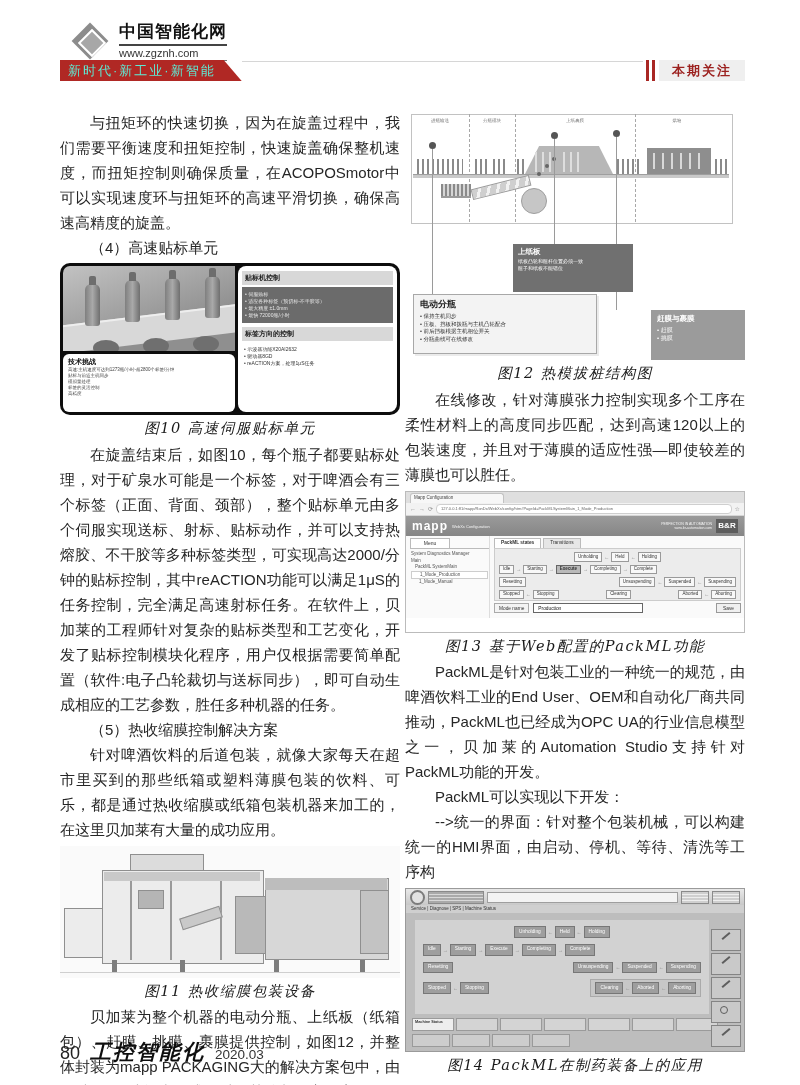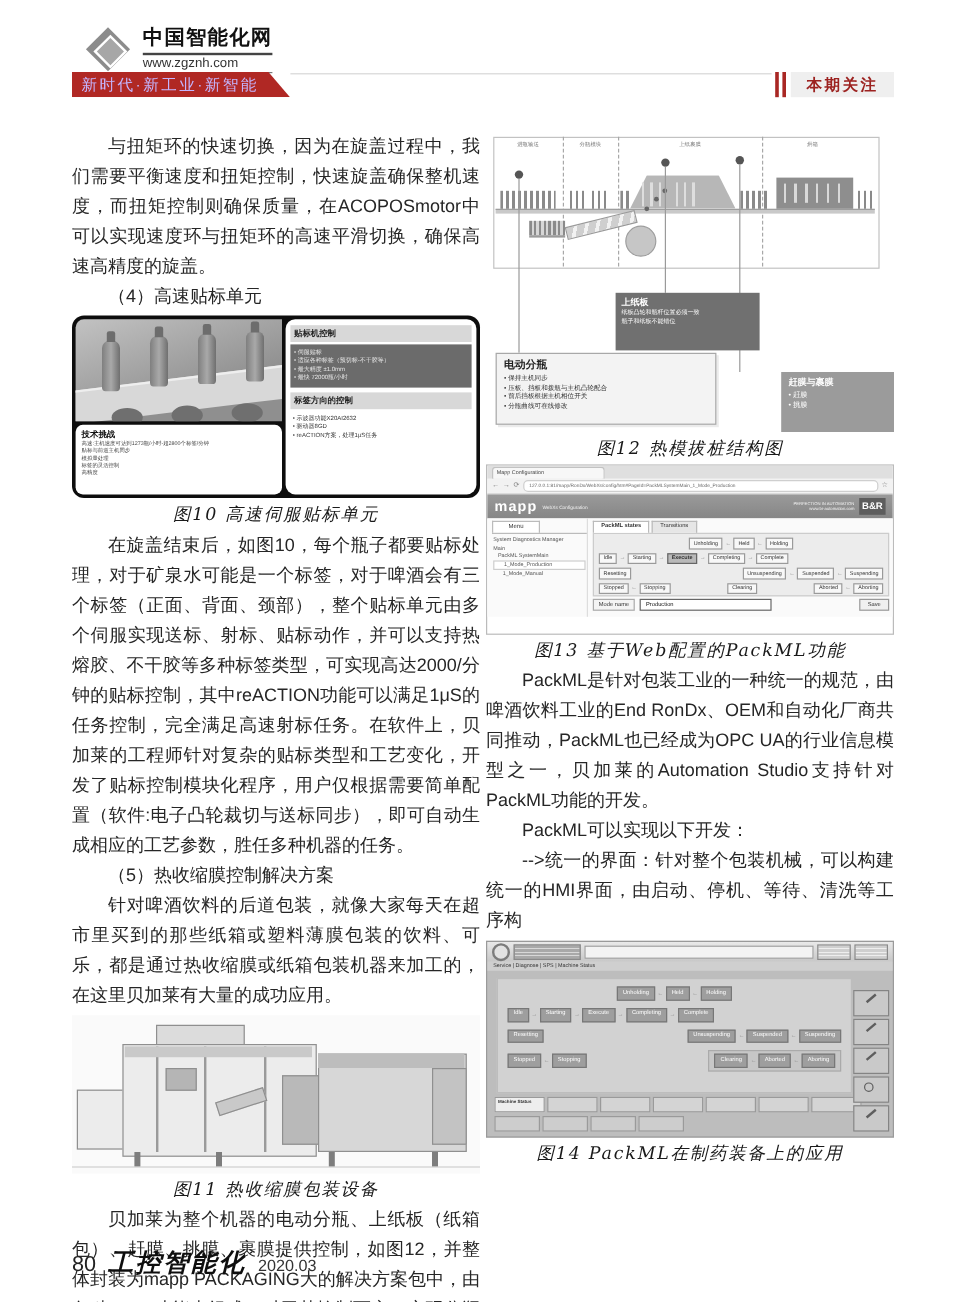--- a/index.html
+++ b/index.html
@@ -8,21 +8,21 @@
 
   
   .logo{position:absolute;top:20px;left:70px;display:flex;gap:9px;align-items:center;}
   .logo-mark{width:40px;height:40px;position:relative;}
   .lm-out{position:absolute;left:7px;top:7px;width:26px;height:26px;background:#8c8c8c;transform:rotate(45deg);}
   .lm-in{position:absolute;left:12px;top:12px;width:16px;height:16px;border:2px solid #fff;background:#a7a7a7;transform:rotate(45deg);}
   .logo-title{font-family:"DejaVu Serif","Liberation Serif",serif;font-weight:bold;font-size:17px;color:#111;
               border-bottom:2px solid #444;padding-bottom:1px;letter-spacing:1px;}
   .logo-url{font-size:11px;color:#333;border-bottom:1px solid #777;padding:1px 0;}
   .bannerrow{position:absolute;top:60px;left:60px;width:685px;height:21px;display:flex;align-items:stretch;}
-  .banner{background:#b02824;color:#c4b5fd;font-size:13px;letter-spacing:2px;line-height:21px;padding:0 26px 0 8px;
+  .banner{background:#b02824;color:#5eead4;font-size:13px;letter-spacing:2px;line-height:21px;padding:0 26px 0 8px;
           clip-path:polygon(0 0,calc(100% - 18px) 0,100% 100%,0 100%);}
   .bline{flex:1;border-top:1px solid #d6d6d6;margin-top:1px;}
   .bbar{width:3px;background:#a92724;margin-left:3px;}
   .secbox{width:86px;margin-left:4px;background:#efefef;color:#9c2220;font-weight:bold;font-size:13px;
           display:flex;align-items:center;justify-content:center;letter-spacing:2px;}
 
   
   .columns{position:absolute;top:110px;left:60px;width:685px;display:flex;gap:5px;}
   .col{width:340px;}
   p.body{margin:0;font-size:15px;line-height:25px;text-align:justify;text-indent:2em;color:#262626;}
@@ -315,20 +315,21 @@
           </div>
           <div class="f12film">
             <div class="t">赶膜与裹膜</div>
             <div class="i">赶膜</div>
             <div class="i">挑膜</div>
           </div>
         </div>
         <div class="cap">图12 热模拔桩结构图</div>
       </div>
 
+      <p class="body">在线修改，针对薄膜张力控制实现多个工序在柔性材料上的高度同步匹配，达到高速120以上的包装速度，并且对于薄膜的适应性强—即使较差的薄膜也可以胜任。</p>
 
       <div class="fig13">
         <div class="f13">
           <div class="f13tabs">
             <div class="f13tab">Mapp Configuration</div>
           </div>
           <div class="f13addr">
             <span class="f13nav">←</span>
             <span class="f13nav">→</span>
             <span class="f13nav">⟳</span>
@@ -404,21 +405,21 @@
                 <span class="f13mlab">Mode name</span>
                 <span class="f13mval">Production</span>
                 <span class="f13save">Save</span>
               </div>
             </div>
           </div>
         </div>
         <div class="cap">图13 基于Web配置的PackML功能</div>
       </div>
 
-      <p class="body">PackML是针对包装工业的一种统一的规范，由啤酒饮料工业的End RonDx、OEM和自动化厂商共同推动，PackML也已经成为OPC UA的行业信息模型之一，贝加莱的Automation Studio支持针对PackML功能的开发。</p>
+      <p class="body">PackML是针对包装工业的一种统一的规范，由啤酒饮料工业的End User、OEM和自动化厂商共同推动，PackML也已经成为OPC UA的行业信息模型之一，贝加莱的Automation Studio支持针对PackML功能的开发。</p>
       <p class="body">PackML可以实现以下开发：</p>
       <p class="body">--&gt;统一的界面：针对整个包装机械，可以构建统一的HMI界面，由启动、停机、等待、清洗等工序构</p>
 
       <div class="fig14">
         <div class="f14">
           <div class="f14top">
             <div class="f14logo"></div>
             <div class="f14info"></div>
             <div class="f14field"></div>
             <div class="f14clock"></div>

